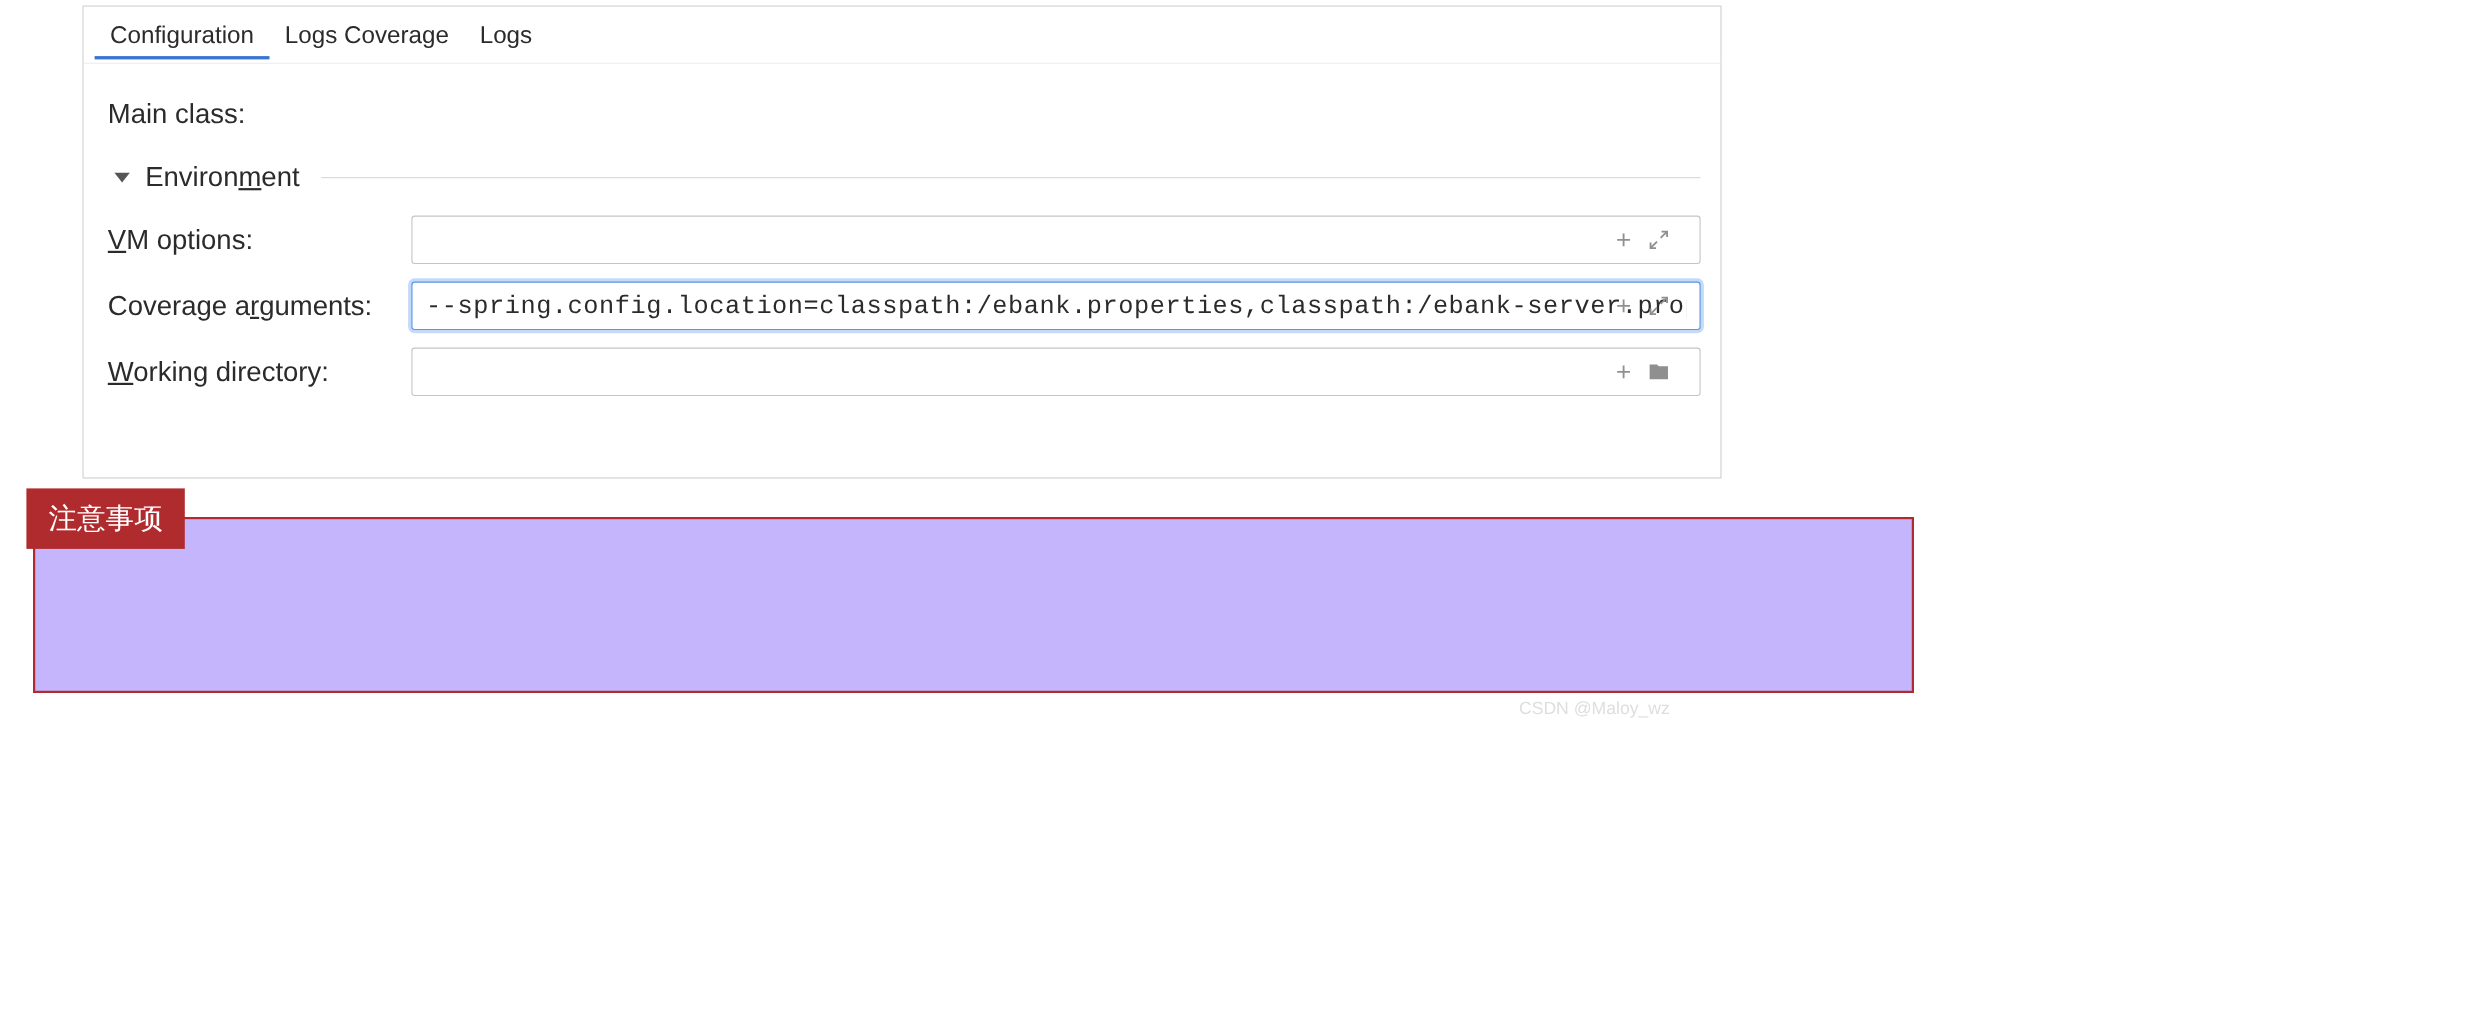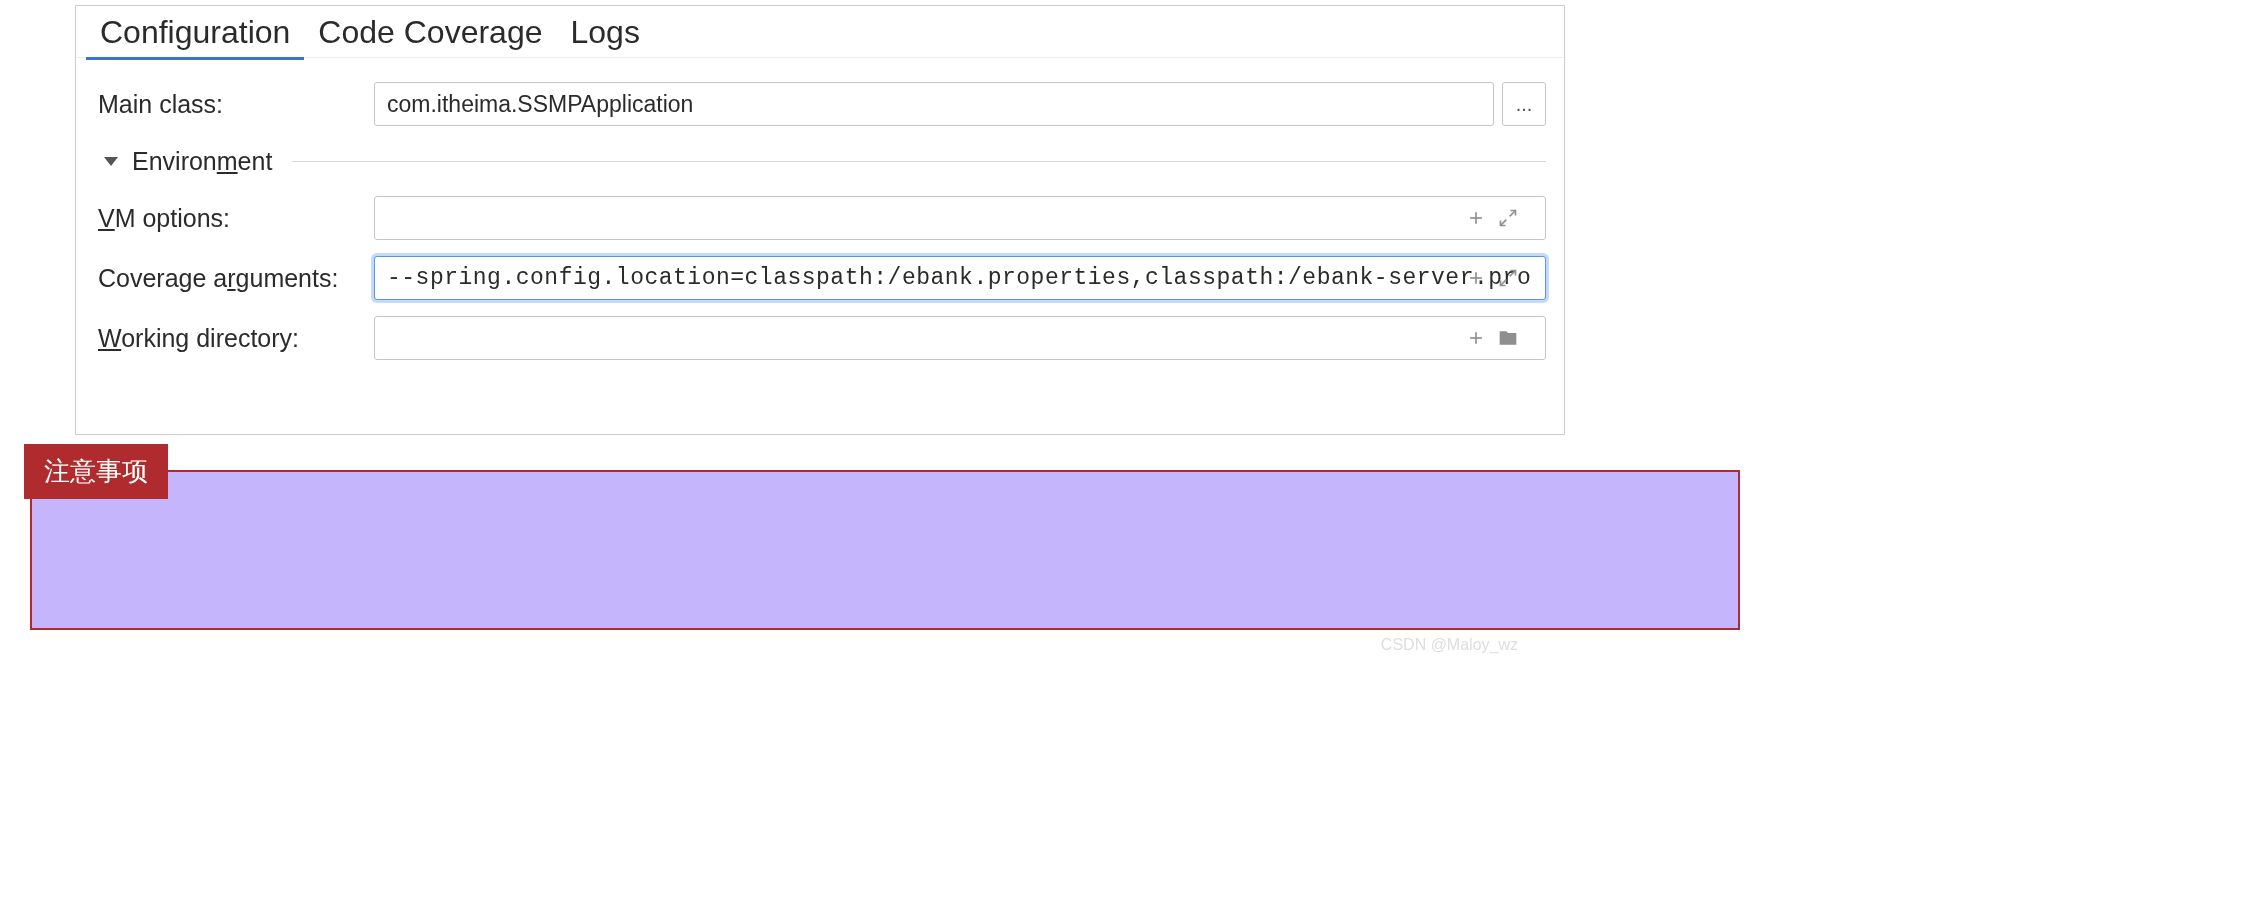--- a/index.html
+++ b/index.html
@@ -26,21 +26,21 @@
   }
   .tabs {
     display: flex;
     align-items: center;
     height: 52px;
     padding: 0 10px;
     border-bottom: 1px solid #eee;
   }
   .tab {
     padding: 10px 14px 6px 14px;
-    font-size: 32px;
+    font-size: 22px;
     color: #2b2b2b;
     cursor: pointer;
     border-bottom: 3px solid transparent;
   }
   .tab.active {
     border-bottom: 3px solid #3874d0;
   }
   .form-body {
     padding: 18px 18px 0 18px;
     display: flex;
@@ -172,32 +172,28 @@
     color: #dedede;
   }
 </style>
 </head>
 <body>
 
 <div class="ide-panel">
 
   <div class="tabs">
     <div class="tab active">Configuration</div>
-    <div class="tab">Code Coverage</div>
+    <div class="tab">Logs Coverage</div>
     <div class="tab">Logs</div>
   </div>
 
   <div class="form-body">
 
     <div class="form-row">
       <div class="form-label">Main class:</div>
-      <div class="input-cell">
-        <input type="text" class="text-input" value="com.itheima.SSMPApplication" style="">
-        <div class="browse-btn">...</div>
-      </div>
     </div>
 
     <div class="env-header">
       <div class="triangle"></div>
       <div class="env-title"><span>Environ</span><span class="underline-char">m</span><span>ent</span></div>
       <div class="env-line"></div>
     </div>
 
     <div class="form-row">
       <div class="form-label"><span class="underline-char">V</span><span>M options:</span></div>

